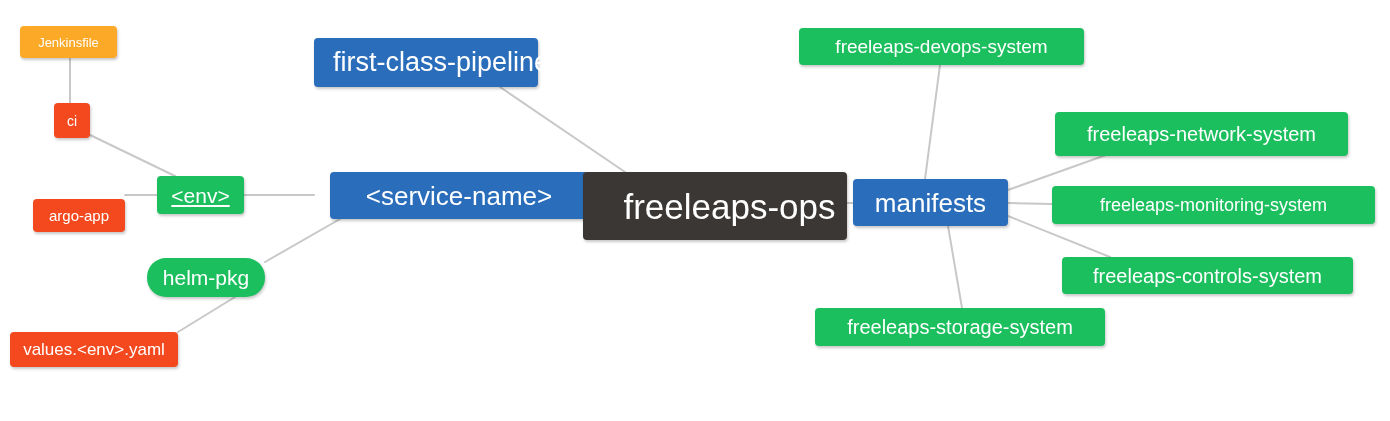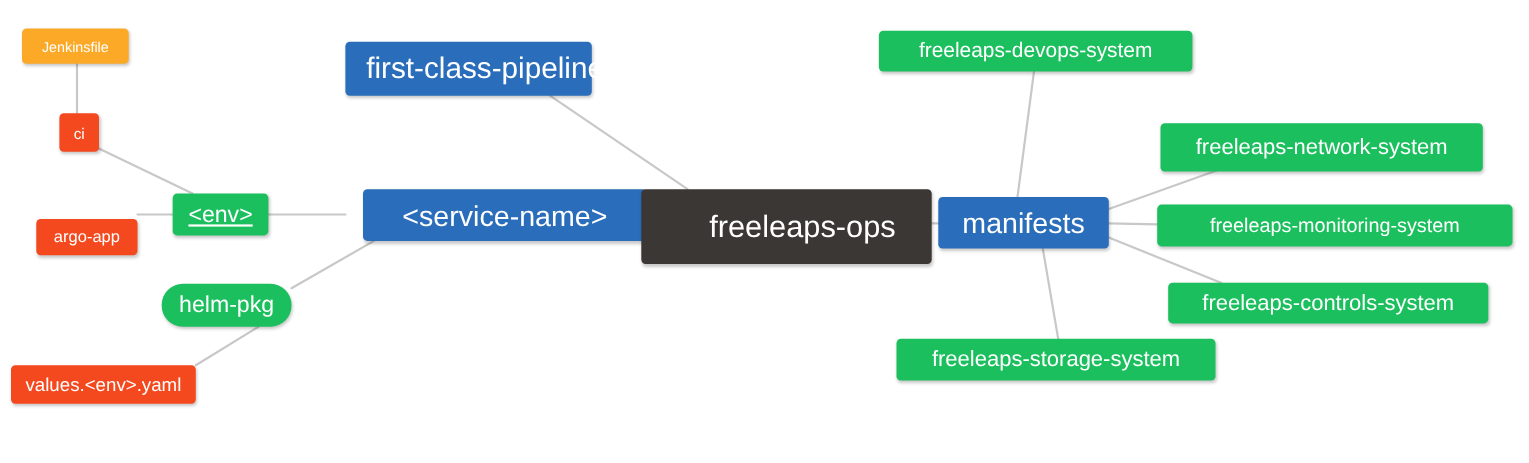--- a/index.html
+++ b/index.html
@@ -79,21 +79,21 @@
       </div>
       <div class="node" style="left: 10px; top: 332px; width: 168px; height: 35px; background: rgb(244, 73, 30); font-size: 17px; text-align: right;">
         <span class="node-label">values.&lt;env&gt;.yaml</span>
       </div>
       <div class="node" style="left: 314px; top: 38px; width: 224px; height: 49px; background: rgb(42, 109, 186); font-size: 27px; padding-left: 40px;">
         <span class="node-label">first-class-pipeline</span>
       </div>
       <div class="node" style="left: 314px; top: 172px; width: 258px; height: 47px; background: rgb(42, 109, 186); font-size: 26px; margin-left: 16px;">
         <span class="node-label">&lt;service-name&gt;</span>
       </div>
-      <div class="node" style="left: 583px; top: 172px; width: 264px; height: 68px; background: rgb(59, 55, 52); font-size: 28px; padding-left: 39px;">
+      <div class="node" style="left: 583px; top: 172px; width: 264px; height: 68px; background: rgb(59, 55, 52); font-size: 35px; padding-left: 39px;">
         <span class="node-label">freeleaps-ops</span>
       </div>
       <div class="node" style="left: 853px; top: 179px; width: 155px; height: 47px; background: rgb(42, 109, 186); font-size: 26px; text-align: right;">
         <span class="node-label">manifests</span>
       </div>
       <div class="node" style="left: 799px; top: 28px; width: 285px; height: 37px; background: rgb(28, 191, 94); font-size: 19px;">
         <span class="node-label">freeleaps-devops-system</span>
       </div>
       <div class="node" style="left: 1055px; top: 112px; width: 293px; height: 44px; background: rgb(28, 191, 94); font-size: 20px;">
         <span class="node-label">freeleaps-network-system</span>

